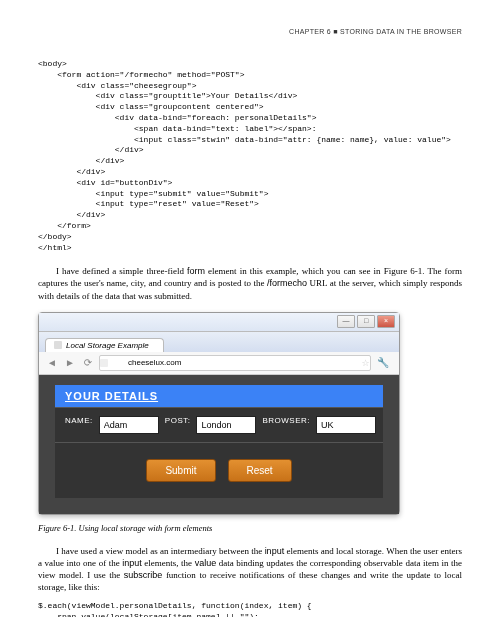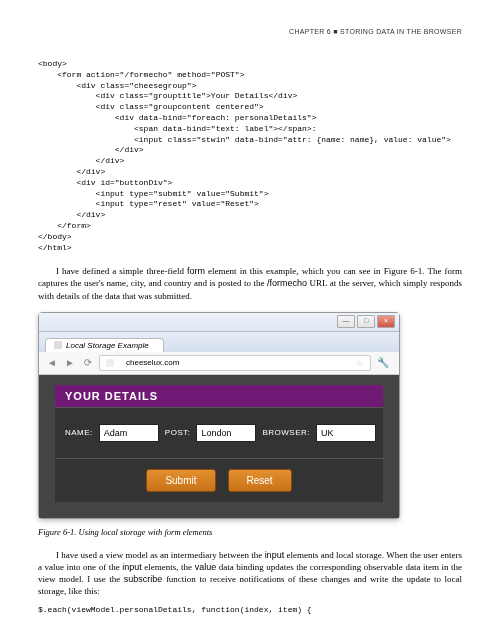--- a/index.html
+++ b/index.html
@@ -116,25 +116,25 @@
     color: #888;
     font-size: 10px;
     text-align: center;
     line-height: 14px;
   }
   .address-bar {
     flex: 1;
     background: #fff;
     border: 1px solid #ccc;
     border-radius: 2px;
-    padding: 2px 6px;
-    font-size: 8px;
-    display: flex;
-    align-items: center;
-    gap: 12px;
+    padding: 2px 0;
+    font-size: 8px;
+    display: flex;
+    align-items: center;
+    gap: 20px;
   }
   .addr-icon {
     width: 8px;
     height: 8px;
     background: #eee;
     border-radius: 1px;
   }
   .star-icon {
     color: #ccc;
     font-size: 9px;
@@ -142,52 +142,52 @@
   .wrench-icon {
     font-size: 10px;
     color: #777;
     padding: 0 3px;
   }
   .page-content {
     background: #444;
     padding: 10px 16px 16px 16px;
   }
   .section-title {
-    background: #701a75;
+    background: #3b82f6;
     color: #fff;
     font-size: 11px;
     font-weight: bold;
     letter-spacing: 1px;
     padding: 5px 10px;
     font-family: Arial, sans-serif;
+    text-decoration: underline;
   }
   .form-row {
     background: #333;
-    padding: 16px 10px;
-    display: flex;
-    align-items: center;
+    padding: 8px 10px;
+    display: flex;
     gap: 6px;
     border-top: 1px solid #555;
   }
   .form-label {
     color: #fff;
     font-size: 8px;
     letter-spacing: 0.5px;
   }
   .form-input {
     background: #fff;
     border: 1px solid #222;
     padding: 3px 4px;
     font-size: 9px;
     width: 50px;
     color: #000;
   }
   .button-row {
     background: #333;
-    padding: 10px;
+    padding: 16px;
     display: flex;
     justify-content: center;
     gap: 12px;
     border-top: 1px solid #555;
   }
   .form-btn {
     background: linear-gradient(#e39030, #c87218);
     color: #fff;
     border: 1px solid #8a4a0b;
     border-radius: 3px;

